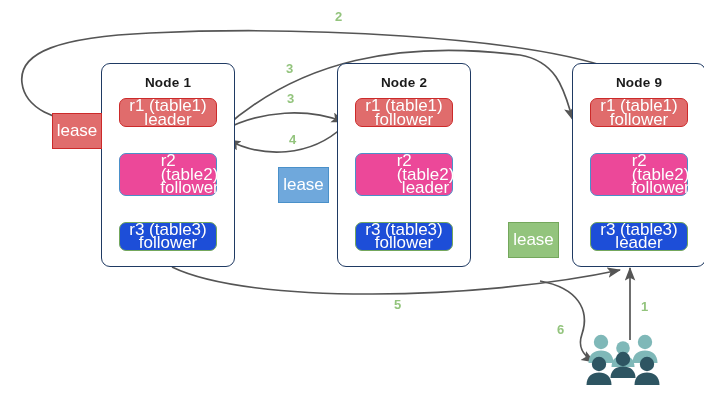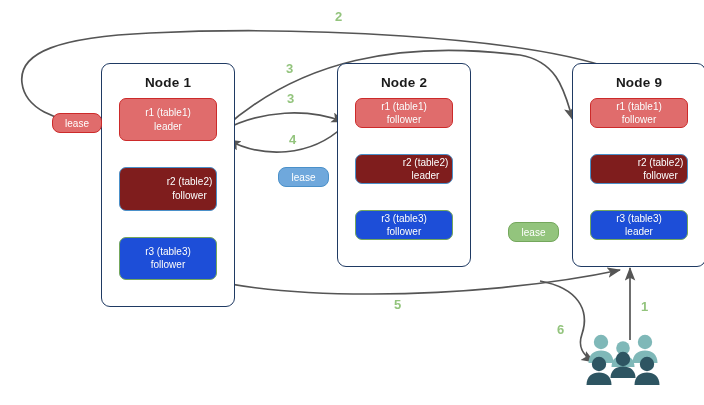--- a/index.html
+++ b/index.html
@@ -44,41 +44,41 @@
   .replica {
     box-sizing: border-box;
     width: 98px;
     height: 48px;
     border-radius: 7px;
     display: flex;
     flex-direction: column;
     align-items: center;
     justify-content: center;
     color: #ffffff;
-    font-size: 10px;
+    font-size: 17px;
     line-height: 13.5px;
     margin-bottom: 26px;
     text-align: left;
     text-shadow: 0 0 1px rgba(0,0,0,.10);
   }
   .replica .ln { display: block; }
   .rep-red   { background: #e06c6c; border: 1.6px solid #cc2a2a; }
-  .rep-blue  { background: #7f1d1d; border: 1.6px solid #4a90c9; padding-left: 43px; }
+  .rep-blue  { background: #ec4899; border: 1.6px solid #4a90c9; padding-left: 43px; }
   .rep-green { background: #1d4ed8; border: 1.6px solid #74a75c; }
 
   .lease {
     position: absolute;
     box-sizing: border-box;
-    border-radius: 8px;
+    border-radius: 0;
     display: flex;
     align-items: center;
     justify-content: center;
     color: #ffffff;
-    font-size: 10px;
-    height: 20px;
+    font-size: 17px;
+    height: 36px;
   }
   .lease-red   { background: #e06c6c; border: 1.6px solid #cc2a2a; }
   .lease-blue  { background: #6fa8dc; border: 1.6px solid #4a90c9; }
   .lease-green { background: #93c47d; border: 1.6px solid #74a75c; }
 
   .step-label {
     position: absolute;
     color: #93c47d;
     font-size: 13px;
     font-weight: bold;
@@ -112,21 +112,21 @@
 
     <path d="M 344,126 C 310,158 262,158 228,140" fill="none" stroke="#555555" stroke-width="1.7" marker-end="url(#ah)"></path>
 
     <path d="M 172,267 C 250,305 480,300 620,270" fill="none" stroke="#555555" stroke-width="1.7" marker-end="url(#ah)"></path>
 
     <path d="M 630,340 L 630,268" fill="none" stroke="#555555" stroke-width="1.7" marker-end="url(#ah)"></path>
 
     <path d="M 540,281 C 578,288 590,310 582,334 C 577,348 584,356 594,362" fill="none" stroke="#555555" stroke-width="1.7" marker-end="url(#ah)"></path>
   </svg>
 
-  <div class="node" style="left:101px; top:63px; width:134px; height:244px;">
+  <div class="node" style="left:101px; top:63px; width:134px; height:204px;">
     <div class="node-title">Node 1</div>
     <div class="replica rep-red">
       <span class="ln">r1 (table1)</span>
       <span class="ln">leader</span>
     </div>
     <div class="replica rep-blue">
       <span class="ln">r2 (table2)</span>
       <span class="ln">follower</span>
     </div>
     <div class="replica rep-green">

